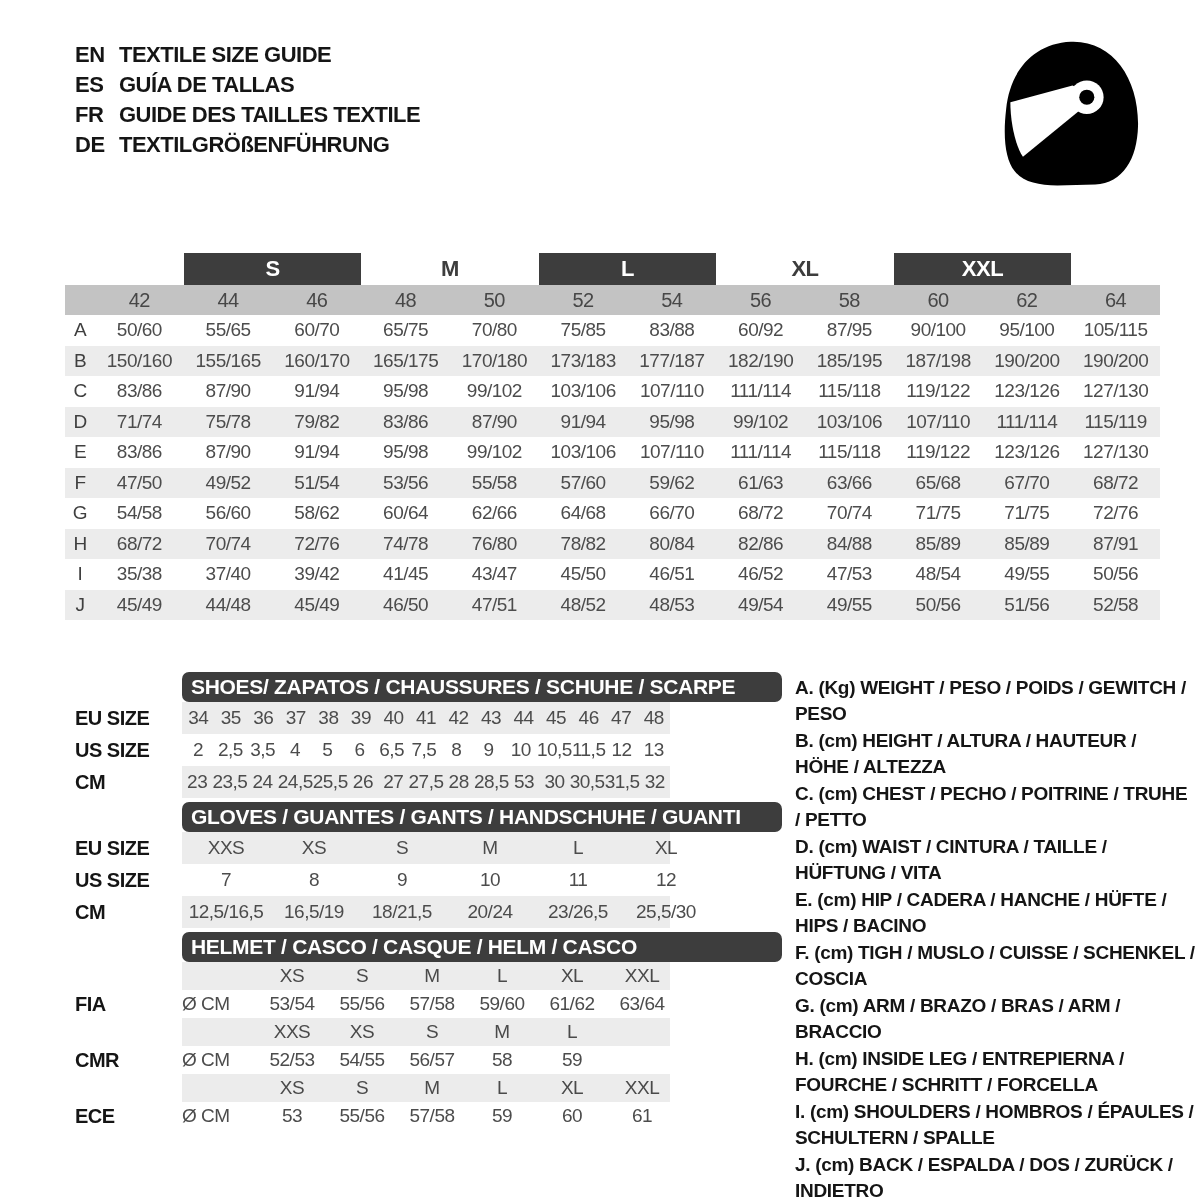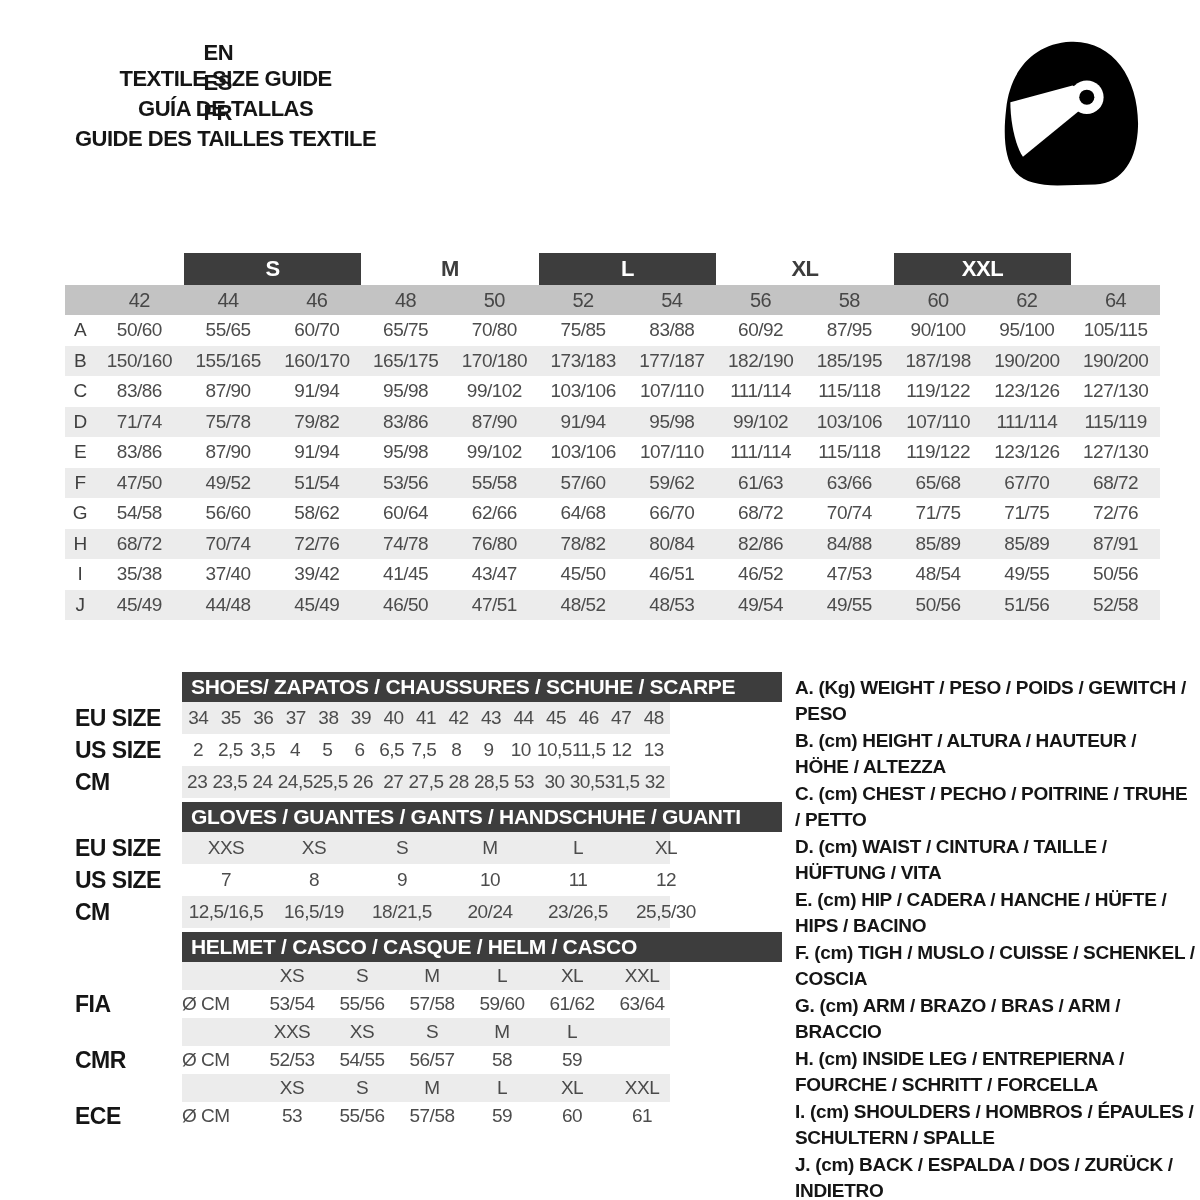--- a/index.html
+++ b/index.html
@@ -1,21 +1,21 @@
 <!DOCTYPE html>
 <html><head>
 <meta charset="utf-8">
 <style>
   html,body{margin:0;padding:0;background:#fff;}
   .canvas{position:relative;width:1200px;height:1200px;background:#ffffff;overflow:hidden;
           font-family:"Liberation Sans","DejaVu Sans",sans-serif;color:#111;}
 
   
   .langs{position:absolute;left:75px;top:40px;}
-  .lang-row{display:flex;height:30px;align-items:center;font-weight:bold;font-size:22px;letter-spacing:-0.5px;color:#151515;flex-direction:column;}
+  .lang-row{display:flex;height:30px;align-items:center;font-weight:bold;font-size:22px;letter-spacing:-0.5px;color:#151515;}
   .lang-code{width:44px;}
 
   
   .helmet{position:absolute;left:985px;top:30px;}
 
   
   .main-table{position:absolute;left:65px;top:253px;width:1095px;}
   .mt-row{display:grid;grid-template-columns:30px repeat(12,1fr);}
   .group-row{position:relative;height:32px;display:grid;grid-template-columns:30px repeat(12,1fr);}
   .group-box{background:#3d3d3d;color:#fff;font-weight:bold;font-size:22px;letter-spacing:-0.5px;
@@ -28,23 +28,23 @@
   .mt-row.striped{background:#ececec;}
   .cell{display:flex;align-items:center;justify-content:center;
         font-size:19px;letter-spacing:-0.5px;color:#4c4c4c;}
   .cell.letter{color:#3f3f3f;}
 
   
   .section{position:absolute;left:65px;width:717px;}
   .sec-row{display:flex;}
   .sec-spacer{width:117px;flex:none;}
   .sec-label{width:117px;flex:none;display:flex;align-items:center;
-             font-weight:bold;font-size:23px;letter-spacing:-0.5px;color:#151515;padding-left:10px;box-sizing:border-box;}
+             font-weight:bold;font-size:20px;letter-spacing:-0.5px;color:#151515;padding-left:10px;box-sizing:border-box;}
   .sec-title{width:600px;height:30px;background:#3d3d3d;color:#fff;font-weight:bold;font-size:21px;
-             letter-spacing:-0.3px;display:flex;align-items:center;padding-left:9px;box-sizing:border-box;}
+             letter-spacing:-0.3px;display:flex;align-items:center;padding-left:9px;box-sizing:border-box;border-radius:7px;}
   .sec-grid{width:488px;display:grid;}
   .sec-grid.striped{background:#ececec;}
   .shoes-grid{grid-template-columns:repeat(15,1fr);height:32px;}
   .gloves-grid{grid-template-columns:repeat(6,88px) 1fr;height:32px;}
   .helmet-grid{grid-template-columns:75px repeat(6,70px) 1fr;height:28px;}
   .sec-grid .cell{font-size:19px;}
   .sec-grid .cell.size-hdr{color:#4a4a4a;}
   .sec-grid .cell.unit{justify-content:flex-start;text-align:center;}
 
   
@@ -62,20 +62,24 @@
         <div class="lang-code">EN</div>
         <div class="lang-text">TEXTILE SIZE GUIDE</div>
       </div>
       <div class="lang-row">
         <div class="lang-code">ES</div>
         <div class="lang-text">GUÍA DE TALLAS</div>
       </div>
       <div class="lang-row">
         <div class="lang-code">FR</div>
         <div class="lang-text">GUIDE DES TAILLES TEXTILE</div>
+      </div>
+      <div class="lang-row">
+        <div class="lang-code">DE</div>
+        <div class="lang-text">TEXTILGRÖßENFÜHRUNG</div>
       </div>
     </div>
 
   <svg class="helmet" viewBox="0 0 200 200" width="170" height="168" aria-hidden="true">
     <path d="M101,14 C54,16 28,52 24,94 C20,128 23,154 34,168 C44,181 62,185 85,185
              L130,184 C163,182 180,154 181,114 C182,58 151,12 101,14 Z" fill="#000"></path>
     <path d="M29,86 L103,66 C114,70 118,83 111,96 L44,151 C35,138 29,110 29,86 Z" fill="#fff"></path>
     <circle cx="120" cy="80" r="20" fill="#fff"></circle>
     <circle cx="120" cy="80" r="9" fill="#000"></circle>
   </svg>

